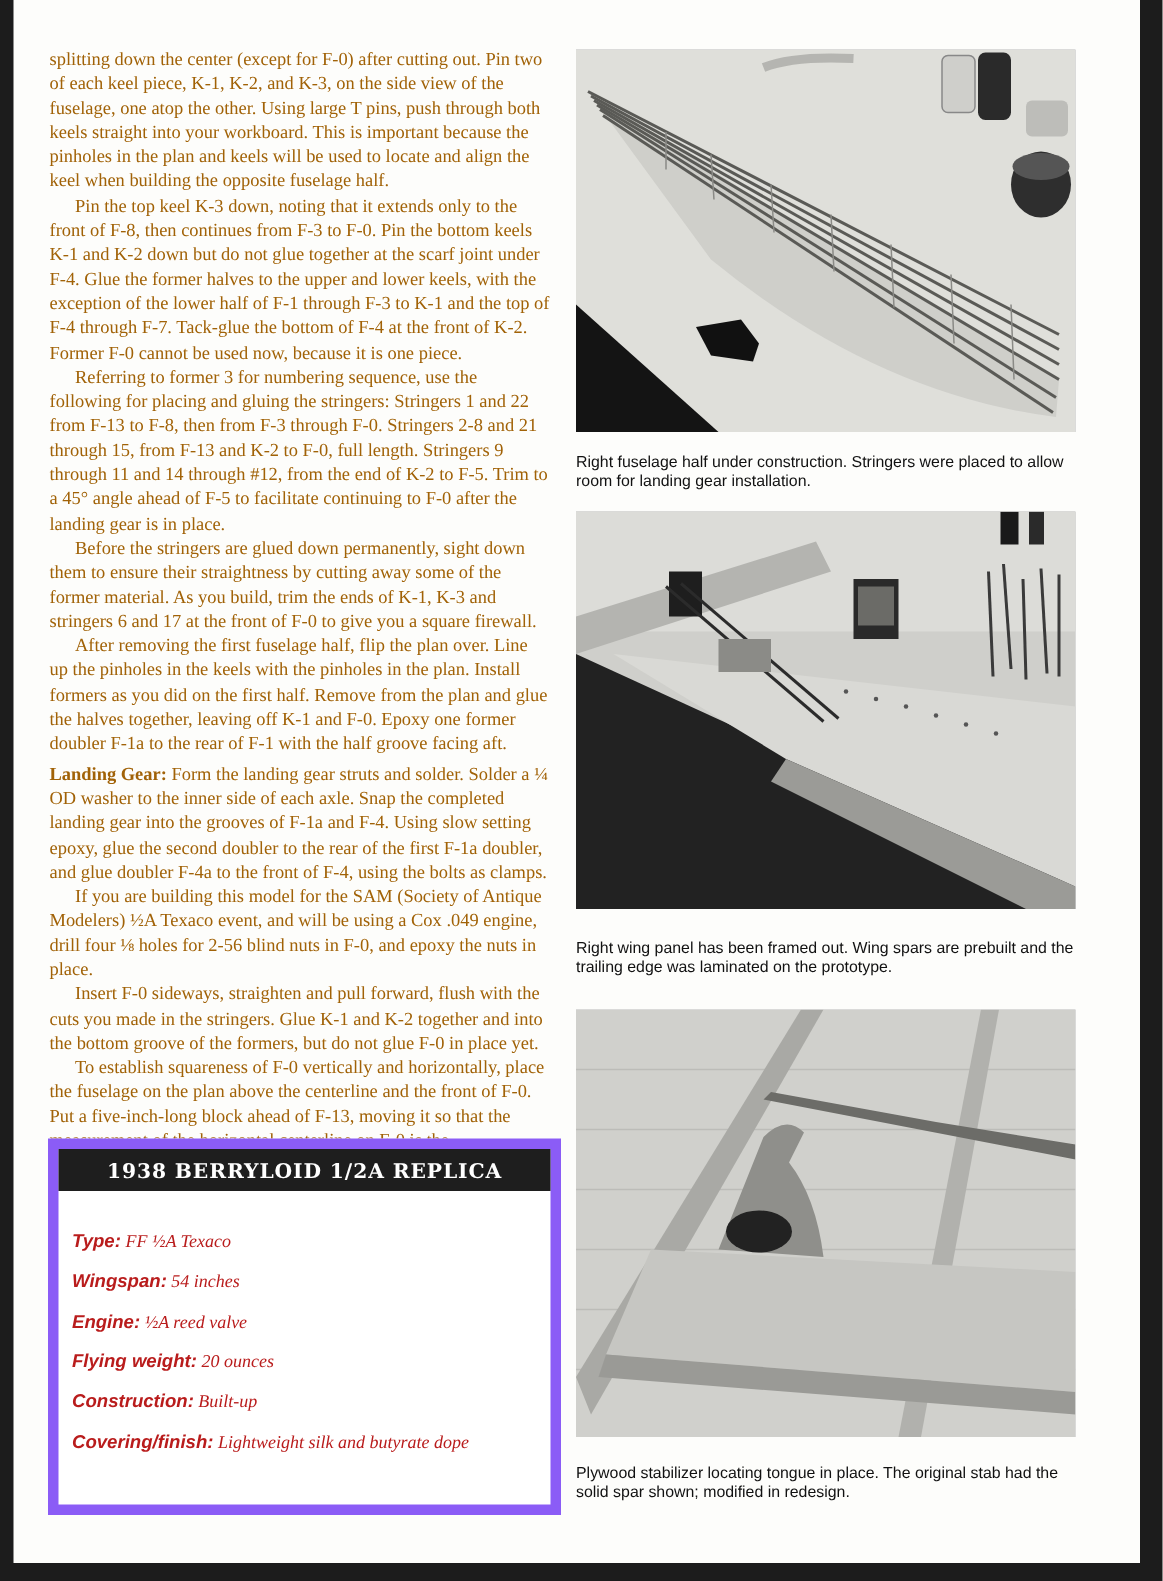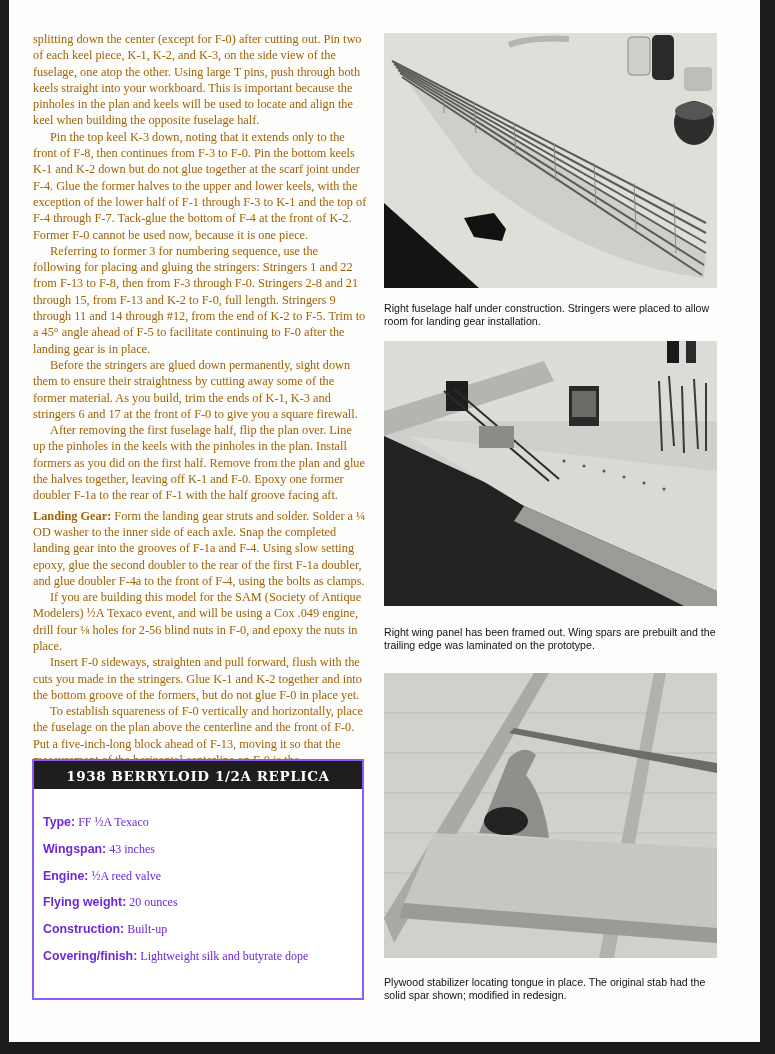--- a/index.html
+++ b/index.html
@@ -21,28 +21,28 @@
     .photo {
       position: absolute; left: 375px; width: 333px; overflow: hidden; background: #bbb;
     }
     .photo svg { display: block; width: 100%; height: 100%; }
     .caption {
       position: absolute; left: 375px; width: 335px;
       font-family: "Liberation Sans", sans-serif; font-weight: normal; font-size: 10.6px; line-height: 13px; color: #111;
     }
     .specs {
       position: absolute; left: 23px; top: 759px; width: 328px; height: 237px;
-      border: 2px solid #8b5cf6; background: #fff;
+      border: 7px solid #8b5cf6; background: #fff;
     }
     .specs-title {
       background: #1e1e1e; color: #fff; height: 28px; line-height: 30px; text-align: center;
       font-family: "DejaVu Serif", serif; font-weight: bold; font-size: 13.5px; letter-spacing: 0.6px;
     }
     .specs-list { padding: 26px 0 0 9px; }
-    .spec-row { height: 26.8px; font-size: 12px; color: #6d28d9; white-space: nowrap; }
+    .spec-row { height: 26.8px; font-size: 12px; color: #b91c1c; white-space: nowrap; font-style: italic; }
     .spec-label { font-family: "Liberation Sans", sans-serif; font-weight: bold; font-size: 12.4px; }
     .spec-value { font-family: "Liberation Serif", serif; font-size: 12px; }
     .footer {
       position: absolute; right: 44px; top: 1060px;
       font-family: "Liberation Sans", sans-serif; font-size: 14px; color: #111;
     }
     .footer .pg { font-weight: bold; margin-left: 10px; }
   </style>
 </head>
 <body>
@@ -151,21 +151,21 @@
       <path d="M95,160 L125,85 Q140,70 152,82 L142,102 Q160,125 165,165 Z" fill="#8f8f8b"></path>
       <ellipse cx="122" cy="148" rx="22" ry="14" fill="#222"></ellipse>
     </svg>
   </div>
   <div class="caption" style="top:976px;">Plywood stabilizer locating tongue in place. The original stab had the solid spar shown; modified in redesign.</div>
 
   <div class="specs">
     <div class="specs-title">1938 BERRYLOID 1/2A REPLICA</div>
     <div class="specs-list">
       <div class="spec-row"><span class="spec-label">Type:</span> <span class="spec-value">FF ½A Texaco</span></div>
-      <div class="spec-row"><span class="spec-label">Wingspan:</span> <span class="spec-value">43 inches</span></div>
+      <div class="spec-row"><span class="spec-label">Wingspan:</span> <span class="spec-value">54 inches</span></div>
       <div class="spec-row"><span class="spec-label">Engine:</span> <span class="spec-value">½A reed valve</span></div>
       <div class="spec-row"><span class="spec-label">Flying weight:</span> <span class="spec-value">20 ounces</span></div>
       <div class="spec-row"><span class="spec-label">Construction:</span> <span class="spec-value">Built-up</span></div>
       <div class="spec-row"><span class="spec-label">Covering/finish:</span> <span class="spec-value">Lightweight silk and butyrate dope</span></div>
     </div>
   </div>
 
   <div class="footer">
     <span>September 1998</span><span class="pg">61</span>
   </div>

